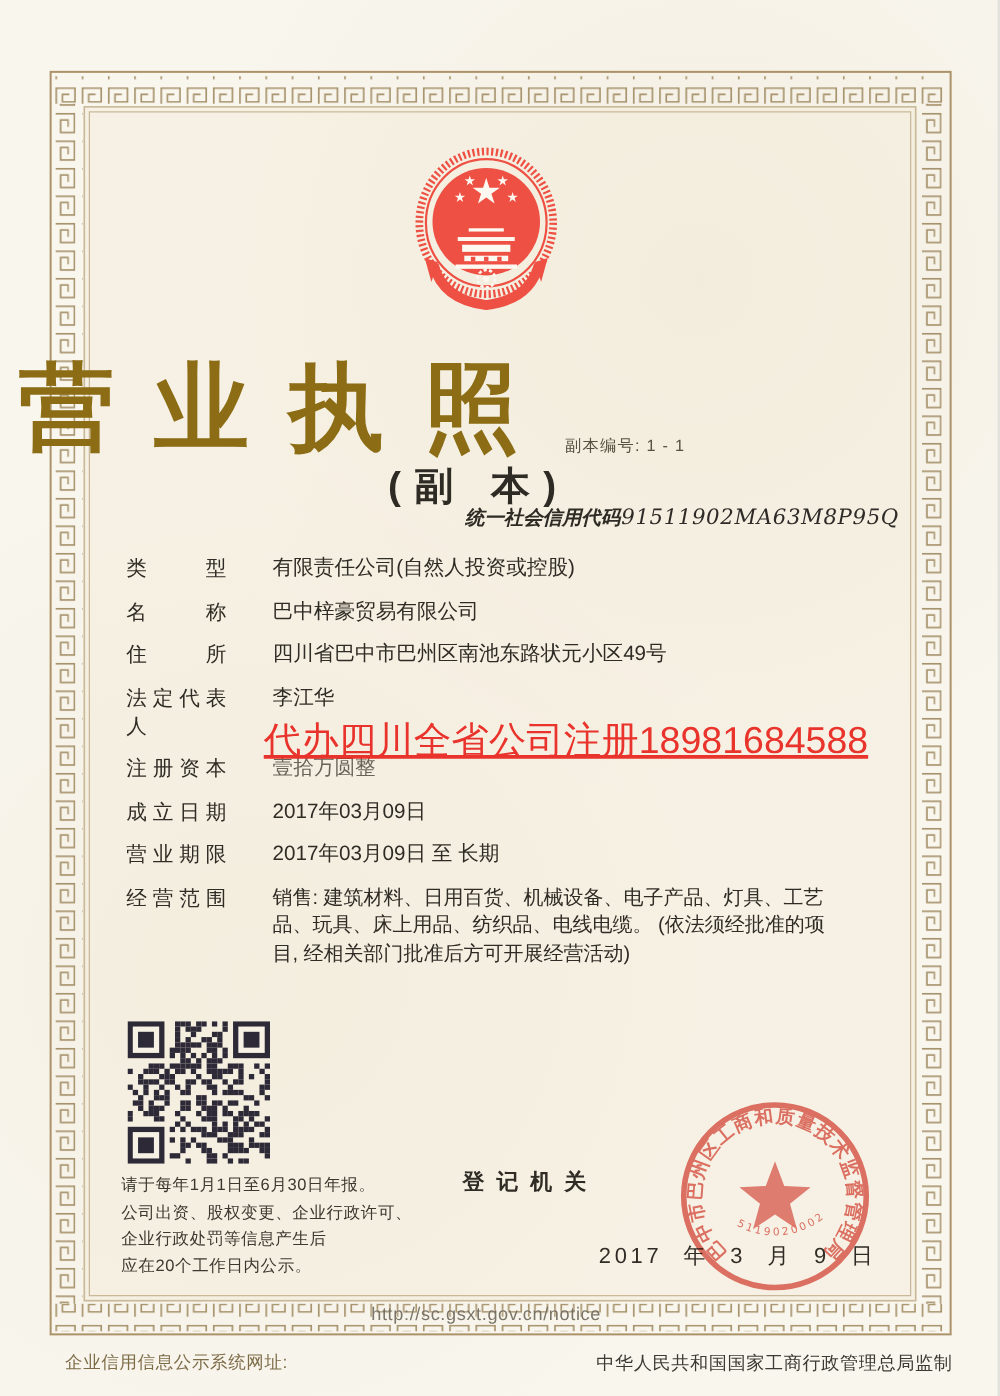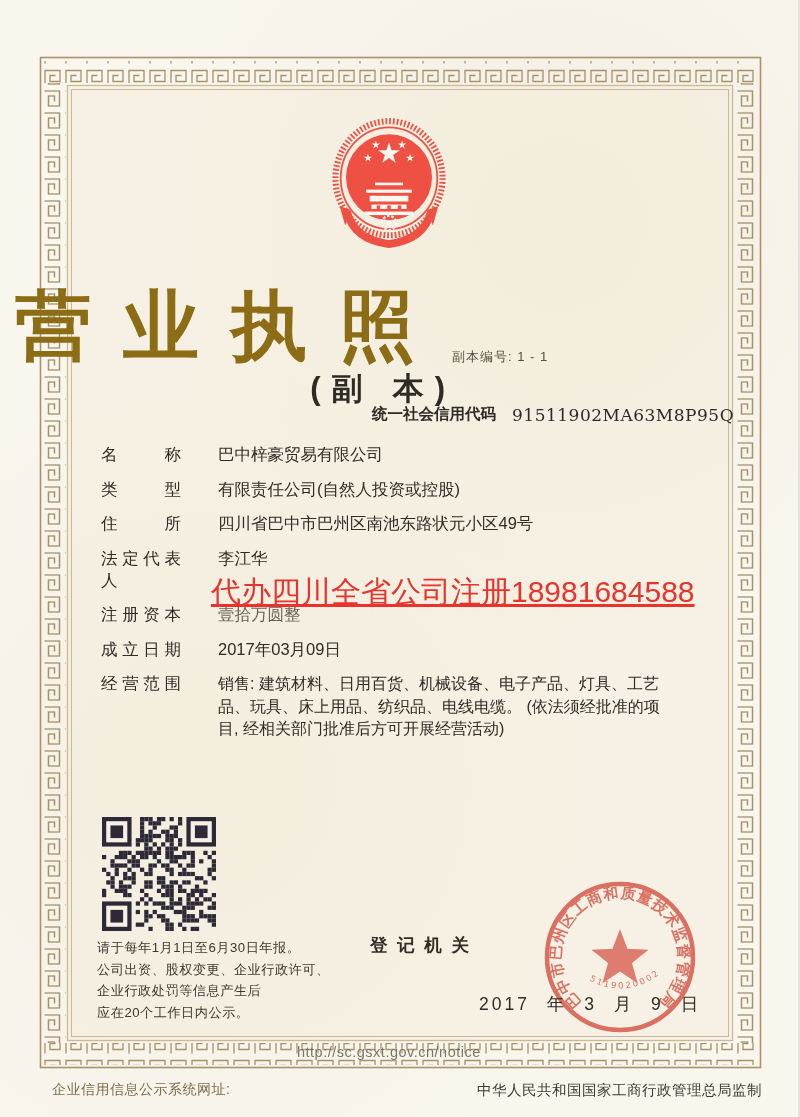--- a/index.html
+++ b/index.html
@@ -24,21 +24,21 @@
     font-size:76px; font-weight:bold; color:#8c6d15;
     letter-spacing:.42em; padding-left:.2em; line-height:1.1;
     font-family:"DejaVu Sans","Liberation Sans",sans-serif;
     margin-top:18px;
   }
   .copy-serial { position:absolute; left:452px; top:348px; font-size:13px; color:#55503f; letter-spacing:1px; }
   .subtitle {
     position:absolute; left:0; top:368px; width:760px; text-align:center;
     font-size:31px; font-weight:bold; color:#2e2a24; letter-spacing:.35em; padding-left:.2em;
   }
-  .credit-row { position:absolute; left:372px; top:404px; display:flex; gap:16px; align-items:center; }
+  .credit-row { position:absolute; left:372px; top:404px; display:flex; gap:1px; align-items:flex-start;font-style:italic; }
   .cc-label { font-size:15.5px; font-weight:bold; color:#2e2a24; }
   .cc-value { font-size:17px; color:#2e2a27; letter-spacing:.5px; font-family:"DejaVu Serif","Liberation Serif",serif; }
 
   .fields { position:absolute; left:101px; top:444px; width:600px; }
   .frow { display:flex; align-items:flex-start; margin-bottom:12.5px; }
   .f-label {
     flex:0 0 80px; width:80px; font-size:16.5px; color:#2f2b25; font-weight:500;
     text-align:justify; text-align-last:justify; -moz-text-align-last:justify;
   }
   .f-value { margin-left:37px; font-size:16.5px; color:#2f2b25; line-height:21px; }
@@ -126,42 +126,46 @@
   <div class="copy-serial">副本编号: 1 - 1</div>
   <div class="subtitle">(副 本)</div>
 
   <div class="credit-row">
     <span class="cc-label">统一社会信用代码</span>
     <span class="cc-value">91511902MA63M8P95Q</span>
   </div>
 
   <div class="fields">
     <div class="frow">
+      <span class="f-label">类型</span>
+      <span class="f-value">有限责任公司(自然人投资或控股)</span>
+    </div>
+    <div class="frow">
       <span class="f-label">名称</span>
       <span class="f-value">巴中梓豪贸易有限公司</span>
     </div>
     <div class="frow">
-      <span class="f-label">类型</span>
-      <span class="f-value">有限责任公司(自然人投资或控股)</span>
-    </div>
-    <div class="frow">
       <span class="f-label">住所</span>
       <span class="f-value">四川省巴中市巴州区南池东路状元小区49号</span>
     </div>
     <div class="frow">
       <span class="f-label">法定代表人</span>
       <span class="f-value">李江华</span>
     </div>
     <div class="frow">
       <span class="f-label">注册资本</span>
       <span class="f-value dim">壹拾万圆整</span>
     </div>
     <div class="frow">
       <span class="f-label">成立日期</span>
       <span class="f-value">2017年03月09日</span>
+    </div>
+    <div class="frow">
+      <span class="f-label">营业期限</span>
+      <span class="f-value">2017年03月09日  至  长期</span>
     </div>
     <div class="frow">
       <span class="f-label">经营范围</span>
       <span class="f-value scope">销售: 建筑材料、日用百货、机械设备、电子产品、灯具、工艺品、玩具、床上用品、纺织品、电线电缆。 (依法须经批准的项目, 经相关部门批准后方可开展经营活动)</span>
     </div>
   </div>
 
   <div class="watermark">代办四川全省公司注册18981684588</div>
 
   <div class="qr">

